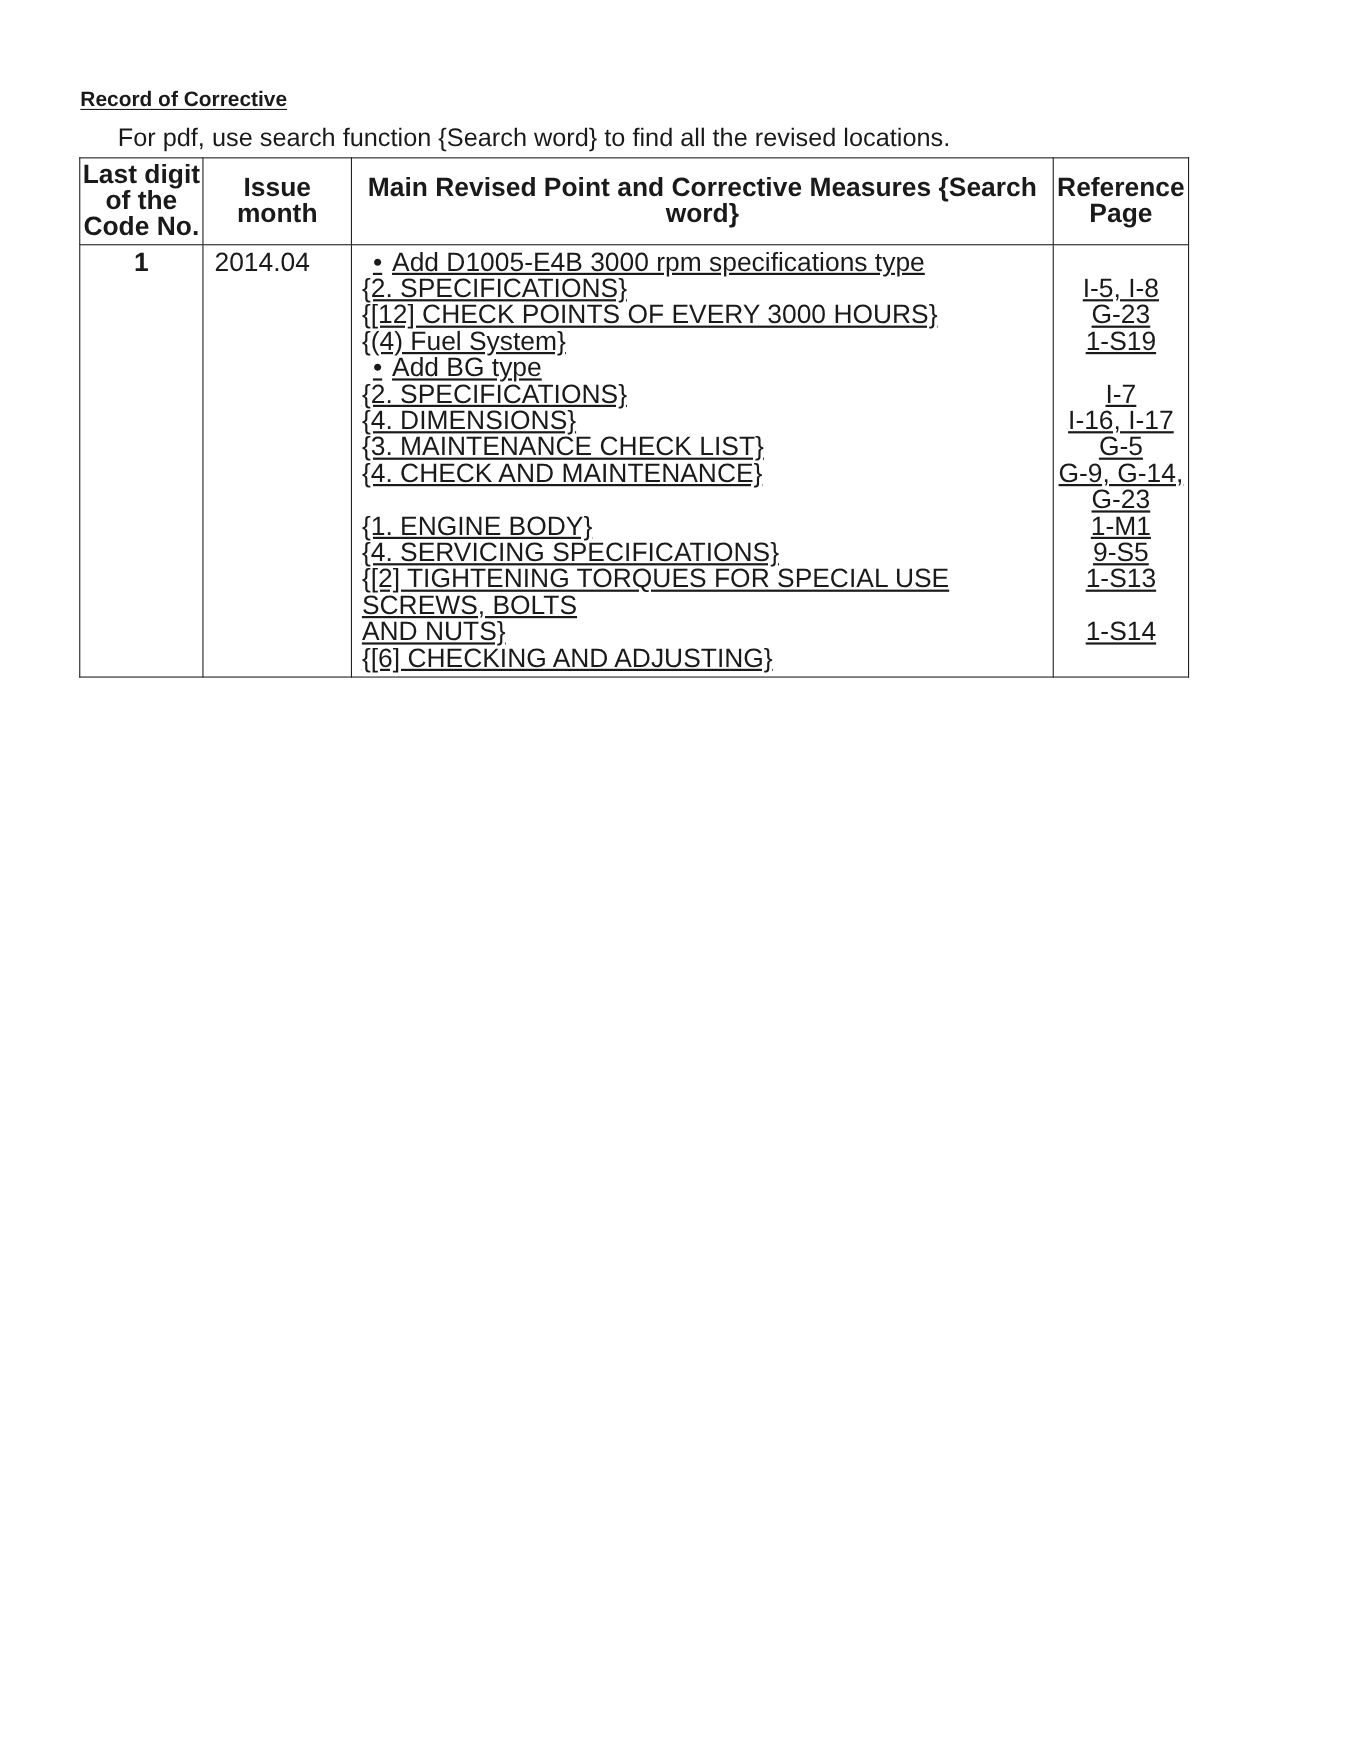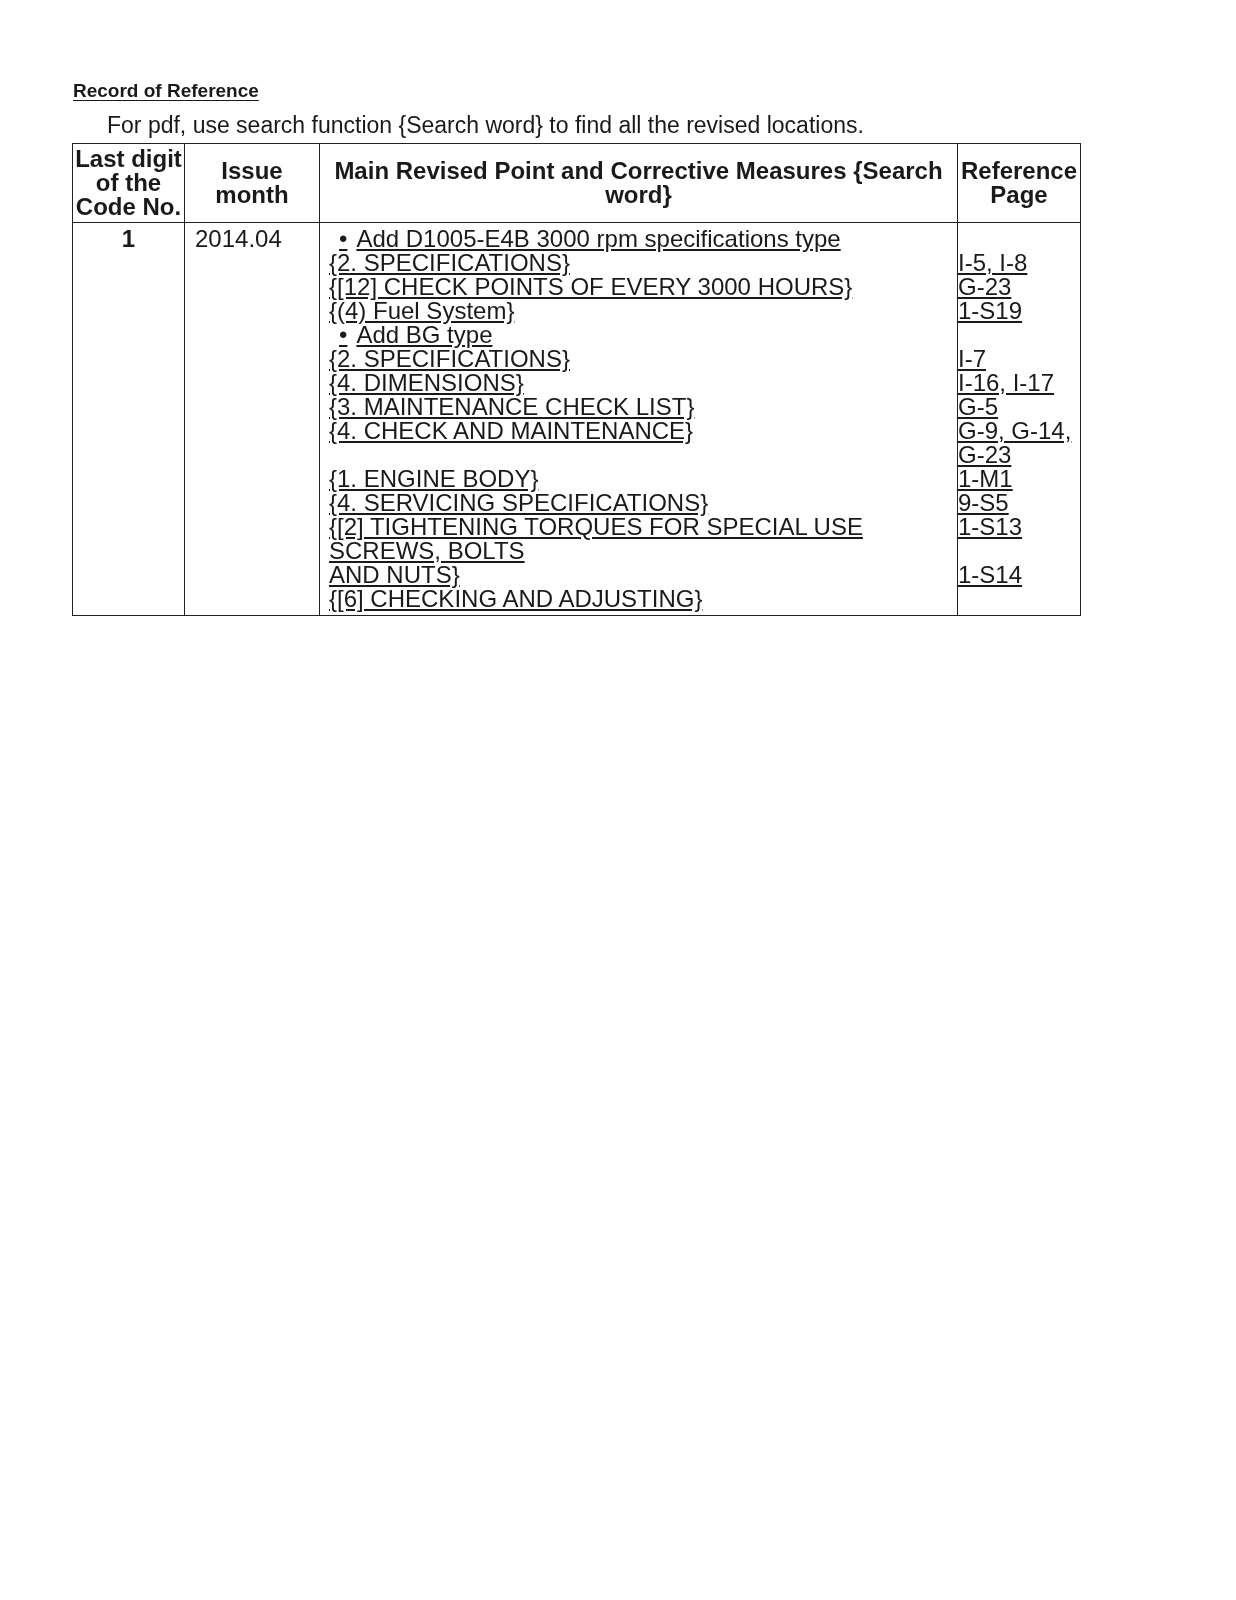--- a/index.html
+++ b/index.html
@@ -27,33 +27,33 @@
     font-weight: bold; text-align: center; vertical-align: middle;
     height: 78px;
   }
   .c1 { width: 111px; }
   .c2 { width: 134px; }
   .c3 { width: 637px; }
   .c4 { width: 122px; }
   td.digit { text-align: center; font-weight: bold; padding-top: 4px !important; }
   td.month { padding: 4px 0 0 10px !important; }
   td.measures { padding: 4px 8px 4px 9px !important; }
-  td.refs { text-align: left; padding-top: 4px !important; }
+  td.refs { text-align: center; padding-top: 4px !important; }
   .line { min-height: 24px; display: block; text-decoration: underline; }
   .bullet { padding-left: 10px; }
   .bullet::before { content: "•"; margin-right: 9px; }
   .footer {
     position: absolute; right: 70px; top: 1650px;
     font-size: 11px;
   }
 </style>
 </head>
 <body>
 
-<div class="title">Record of Reference</div>
+<div class="title">Record of Corrective</div>
 <div class="intro">For pdf, use search function {Search word} to find all the revised locations.</div>
 
 <table class="rev">
   <thead>
     <tr>
       <th class="c1">Last digit of the Code No.</th>
       <th class="c2">Issue month</th>
       <th class="c3">Main Revised Point and Corrective Measures {Search word}</th>
       <th class="c4">Reference Page</th>
     </tr>

